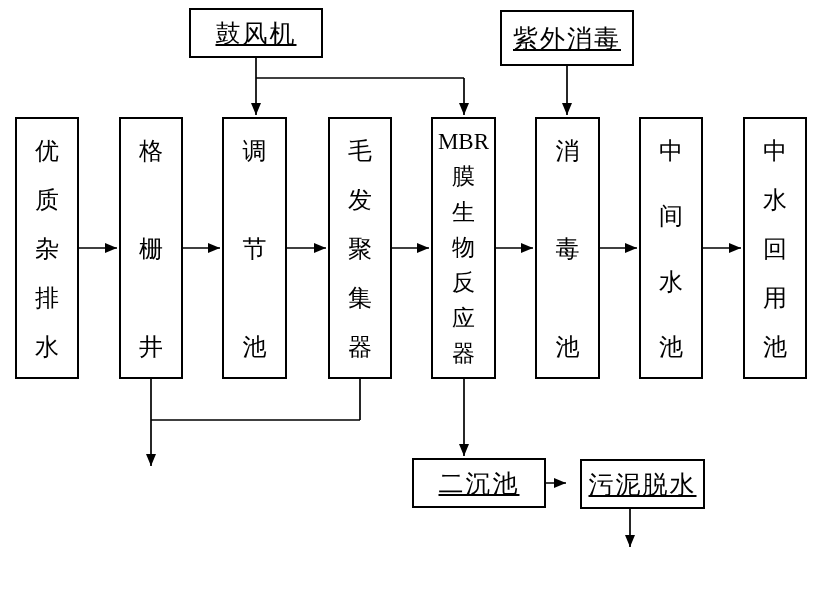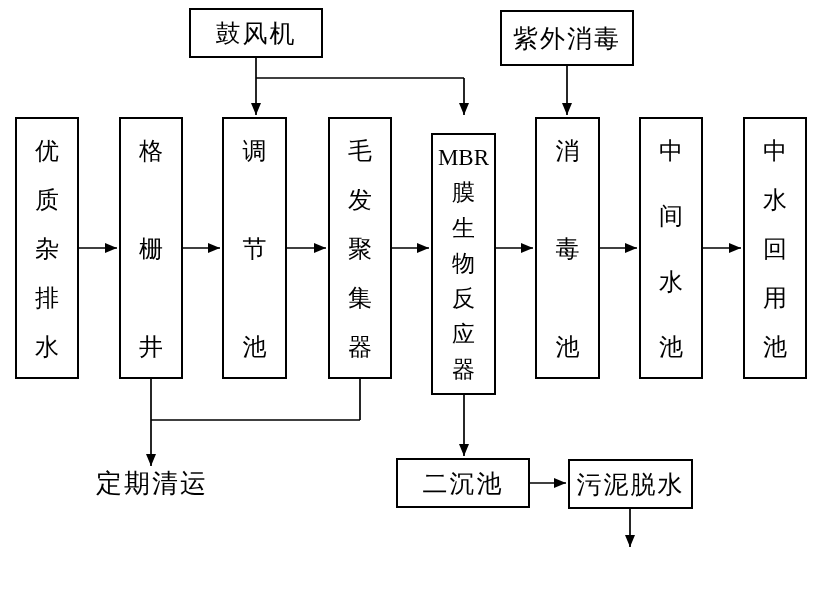--- a/index.html
+++ b/index.html
@@ -31,33 +31,33 @@
     background: #ffffff;
     display: flex;
     align-items: center;
     justify-content: center;
   }
   .hbox {
     font-size: 25px;
     letter-spacing: 2px;
     white-space: nowrap;
     line-height: 1;
+    text-decoration: underline;
   }
   .vbox {
     flex-direction: column;
     justify-content: space-between;
     padding: 20px 0 18px 0;
     font-size: 24px;
     line-height: 1;
     text-align: center;
   }
   .vbox.tight {
     padding: 11px 0 12px 0;
     font-size: 23px;
-    margin-top: 16px;
   }
   .vbox span {
     display: block;
     white-space: nowrap;
   }
   .flabel {
     position: absolute;
     font-size: 26px;
     letter-spacing: 2px;
     white-space: nowrap;
@@ -154,22 +154,21 @@
       <span>池</span>
     </div>
   <div class="box vbox" style="left:743px;top:117px;width:64px;height:262px">
       <span>中</span>
       <span>水</span>
       <span>回</span>
       <span>用</span>
       <span>池</span>
     </div>
 
-  <div class="box hbox" style="left:396px;top:458px;width:134px;height:50px">
+  <div class="box hbox" style="left:412px;top:458px;width:134px;height:50px">
     <span>二沉池</span>
   </div>
-  <div class="box hbox" style="left:568px;top:459px;width:125px;height:50px">
+  <div class="box hbox" style="left:580px;top:459px;width:125px;height:50px">
     <span>污泥脱水</span>
   </div>
 
-  <div class="flabel" style="left:96px;top:471px">定期清运</div>
 
 </div>
 
 </body></html>

